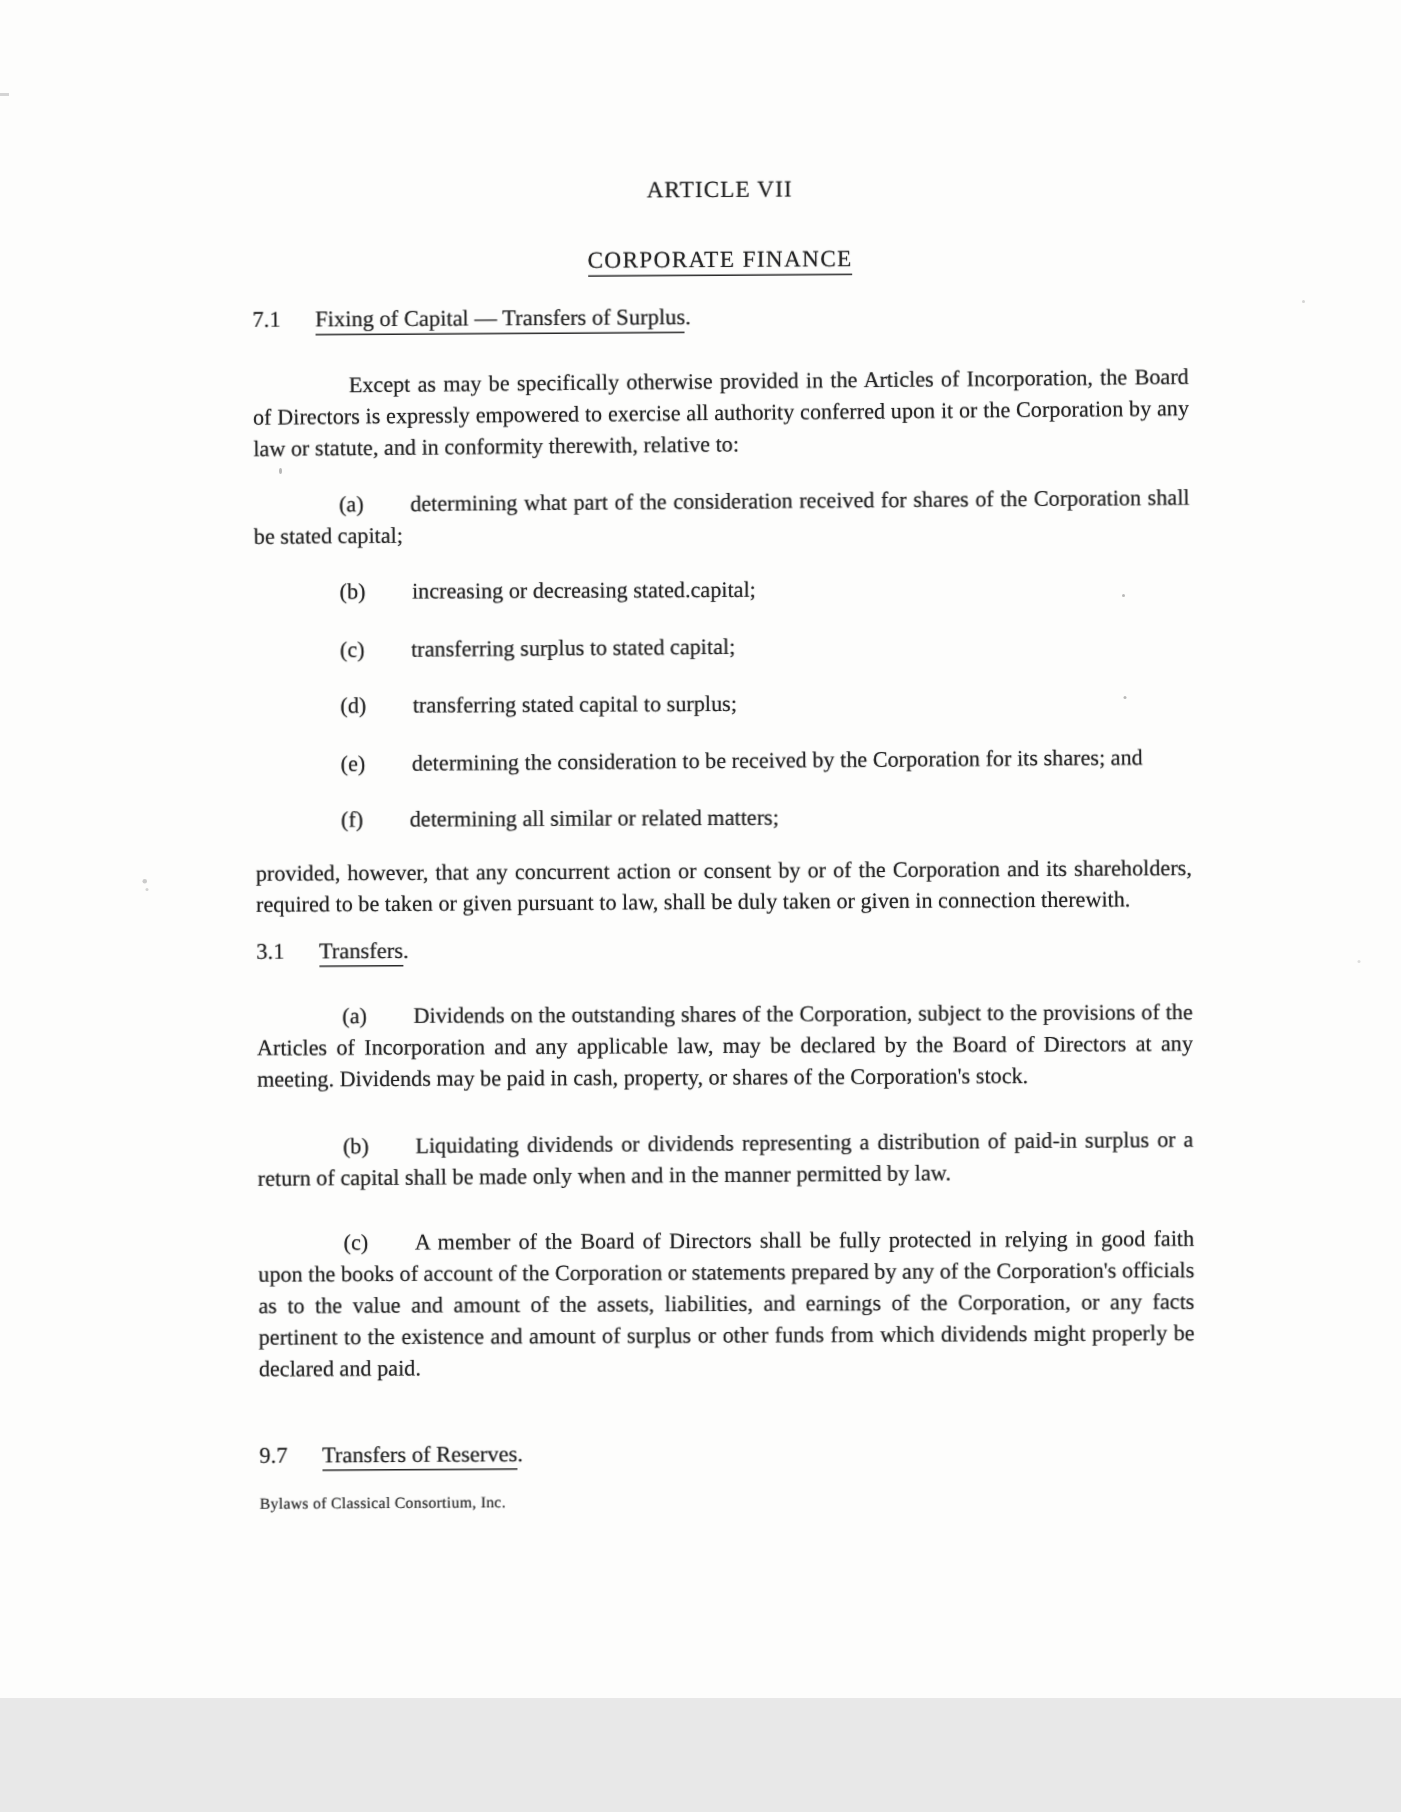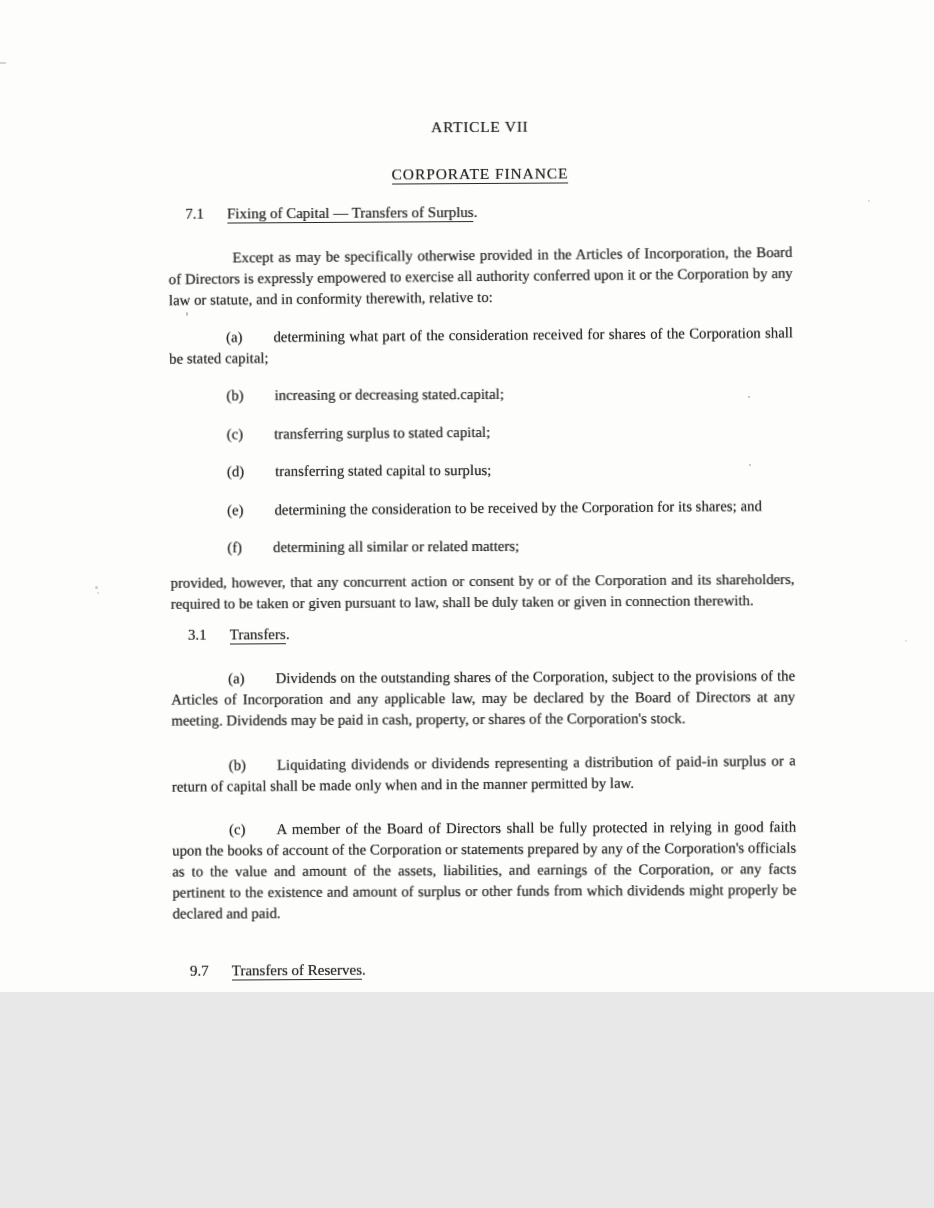--- a/index.html
+++ b/index.html
@@ -1,19 +1,19 @@
 <!DOCTYPE html>
 <html><head>
 <meta charset="utf-8">
 <style>
   html, body { margin: 0; padding: 0; background: #e8e8e8; }
   .page {
     position: relative;
     width: 934px;
-    height: 992px;
+    height: 1132px;
     margin: 0 auto;
     background: #fdfdfc;
     overflow: hidden;
     font-family: "Liberation Serif", "DejaVu Serif", serif;
     color: #262626;
   }
   .content {
     position: absolute;
     left: 167px;
     top: 0;
@@ -36,21 +36,21 @@
     margin: 26px 0 0 0;
     text-align: center;
     font-size: 15.5px;
     font-weight: normal;
     letter-spacing: 0.9px;
     line-height: 21px;
   }
   .u { border-bottom: 1px solid #2c2c2c; padding-bottom: 1px; }
   p { margin: 0; font-size: 14.8px; line-height: 21px; }
   .section-head { font-size: 15px; }
-  .section-number { display: inline-block; margin-left: 17px; margin-right: 23px; text-align: center; }
+  .section-number { display: inline-block; margin-right: 23px; text-align: center; }
   .intro, .outro { text-align: justify; text-indent: 64px; }
   .outro { text-indent: 0; }
   .item { text-align: justify; text-indent: 57px; }
   .item-label { margin-right: 31px; }
   
   .section-head { margin-top: 18px; }
   .intro { margin-top: 22px; }
   .outro { margin-top: 14px; }
   .section .item { margin-top: 17px; }
   .section-2 .section-head { margin-top: 10px; }

